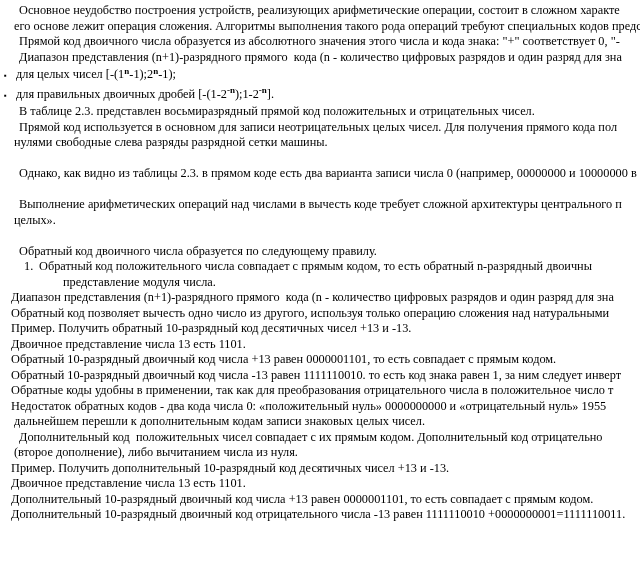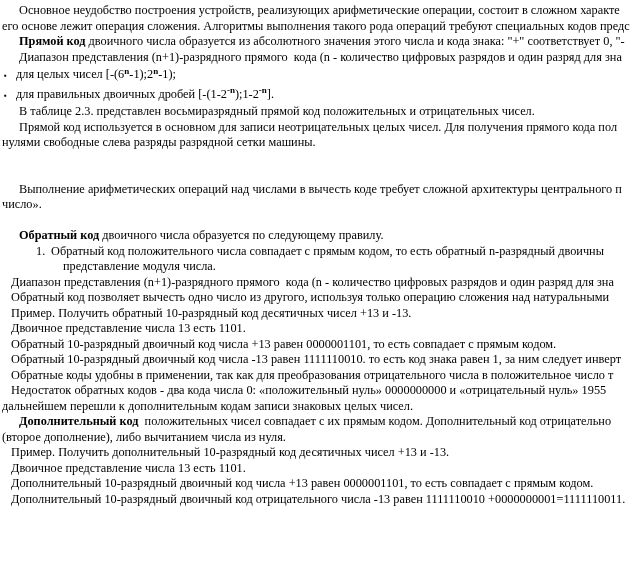--- a/index.html
+++ b/index.html
@@ -9,50 +9,51 @@
     font-size:12.3px;color:#000;
   }
   .page{width:640px;height:525px;overflow:hidden;box-sizing:border-box;padding-top:3px;}
   .line{
     white-space:pre;overflow:hidden;height:15.5px;line-height:15.5px;
     padding-left:2px;position:relative;
   }
   .line.blank{height:15.5px;}
   .line.para{padding-left:19px;}
   .line.mid{padding-left:11px;}
-  .line.flush{padding-left:2px;}
+  .line.flush{padding-left:14px;}
   .line.bullet{height:19.5px;line-height:19.5px;padding-left:16px;}
   .line.bullet .marker{
     position:absolute;left:4px;top:1px;font-size:8px;
   }
-  .line.num{padding-left:36px;}
+  .line.num{padding-left:24px;}
   .line.num .marker{display:inline-block;width:15px;}
   .line.numcont{padding-left:63px;}
-  .seg-b{font-weight:bold;}
+  .seg-b{font-weight:normal;}
   .seg-i{}
   .seg-s,.seg-sb{font-size:9px;position:relative;top:-4.5px;letter-spacing:0;}
   .seg-sb{font-weight:bold;}
 </style>
 </head>
 <body>
 
 <div class="page" id="doc-root">
     <div class="line para"><span class="seg-r">Основное неудобство построения устройств, реализующих арифметические операции, состоит в сложном характе</span></div>
     <div class="line flush"><span class="seg-r">его основе лежит операция сложения. Алгоритмы выполнения такого рода операций требуют специальных кодов предс</span></div>
     <div class="line para"><span class="seg-b">Прямой код</span><span class="seg-r"> двоичного числа образуется из абсолютного значения этого числа и кода знака: "+" соответствует 0, "-</span></div>
     <div class="line para"><span class="seg-r">Диапазон представления (n+1)-разрядного прямого  кода (n - количество цифровых разрядов и один разряд для зна</span></div>
-    <div class="line bullet"><span class="marker">▪</span><span class="seg-r">для целых чисел [-(6</span><span class="seg-sb">n</span><span class="seg-r">-1);2</span><span class="seg-sb">n</span><span class="seg-r">-1);</span></div>
+    <div class="line bullet"><span class="marker">▪</span><span class="seg-r">для целых чисел [-(1</span><span class="seg-sb">n</span><span class="seg-r">-1);2</span><span class="seg-sb">n</span><span class="seg-r">-1);</span></div>
     <div class="line bullet"><span class="marker">▪</span><span class="seg-r">для правильных двоичных дробей [-(1-2</span><span class="seg-sb">-n</span><span class="seg-r">);1-2</span><span class="seg-sb">-n</span><span class="seg-r">].</span></div>
     <div class="line para"><span class="seg-r">В таблице 2.3. представлен восьмиразрядный прямой код положительных и отрицательных чисел.</span></div>
     <div class="line para"><span class="seg-r">Прямой код используется в основном для записи неотрицательных целых чисел. Для получения прямого кода пол</span></div>
     <div class="line flush"><span class="seg-r">нулями свободные слева разряды разрядной сетки машины.</span></div>
     <div class="line blank"></div>
+    <div class="line para"><span class="seg-r">Однако, как видно из таблицы 2.3. в прямом коде есть два варианта записи числа 0 (например, 00000000 и 10000000 в</span></div>
     <div class="line blank"></div>
     <div class="line para"><span class="seg-r">Выполнение арифметических операций над числами в вычесть коде требует сложной архитектуры центрального п</span></div>
-    <div class="line flush"><span class="seg-r">число».</span></div>
+    <div class="line flush"><span class="seg-r">целых».</span></div>
     <div class="line blank"></div>
     <div class="line para"><span class="seg-b">Обратный код</span><span class="seg-r"> двоичного числа образуется по следующему правилу.</span></div>
     <div class="line num"><span class="marker">1.</span><span class="seg-r">Обратный код положительного числа совпадает с прямым кодом, то есть обратный n-разрядный двоичны</span></div>
     <div class="line numcont"><span class="seg-r">представление модуля числа.</span></div>
     <div class="line mid"><span class="seg-r">Диапазон представления (n+1)-разрядного прямого  кода (n - количество цифровых разрядов и один разряд для зна</span></div>
     <div class="line mid"><span class="seg-r">Обратный код позволяет вычесть одно число из другого, используя только операцию сложения над натуральными</span></div>
     <div class="line mid"><span class="seg-i">Пример.</span><span class="seg-r"> Получить обратный 10-разрядный код десятичных чисел +13 и -13.</span></div>
     <div class="line mid"><span class="seg-r">Двоичное представление числа 13 есть 1101.</span></div>
     <div class="line mid"><span class="seg-r">Обратный 10-разрядный двоичный код числа +13 равен 0000001101, то есть совпадает с прямым кодом.</span></div>
     <div class="line mid"><span class="seg-r">Обратный 10-разрядный двоичный код числа -13 равен 1111110010. то есть код знака равен 1, за ним следует инверт</span></div>

